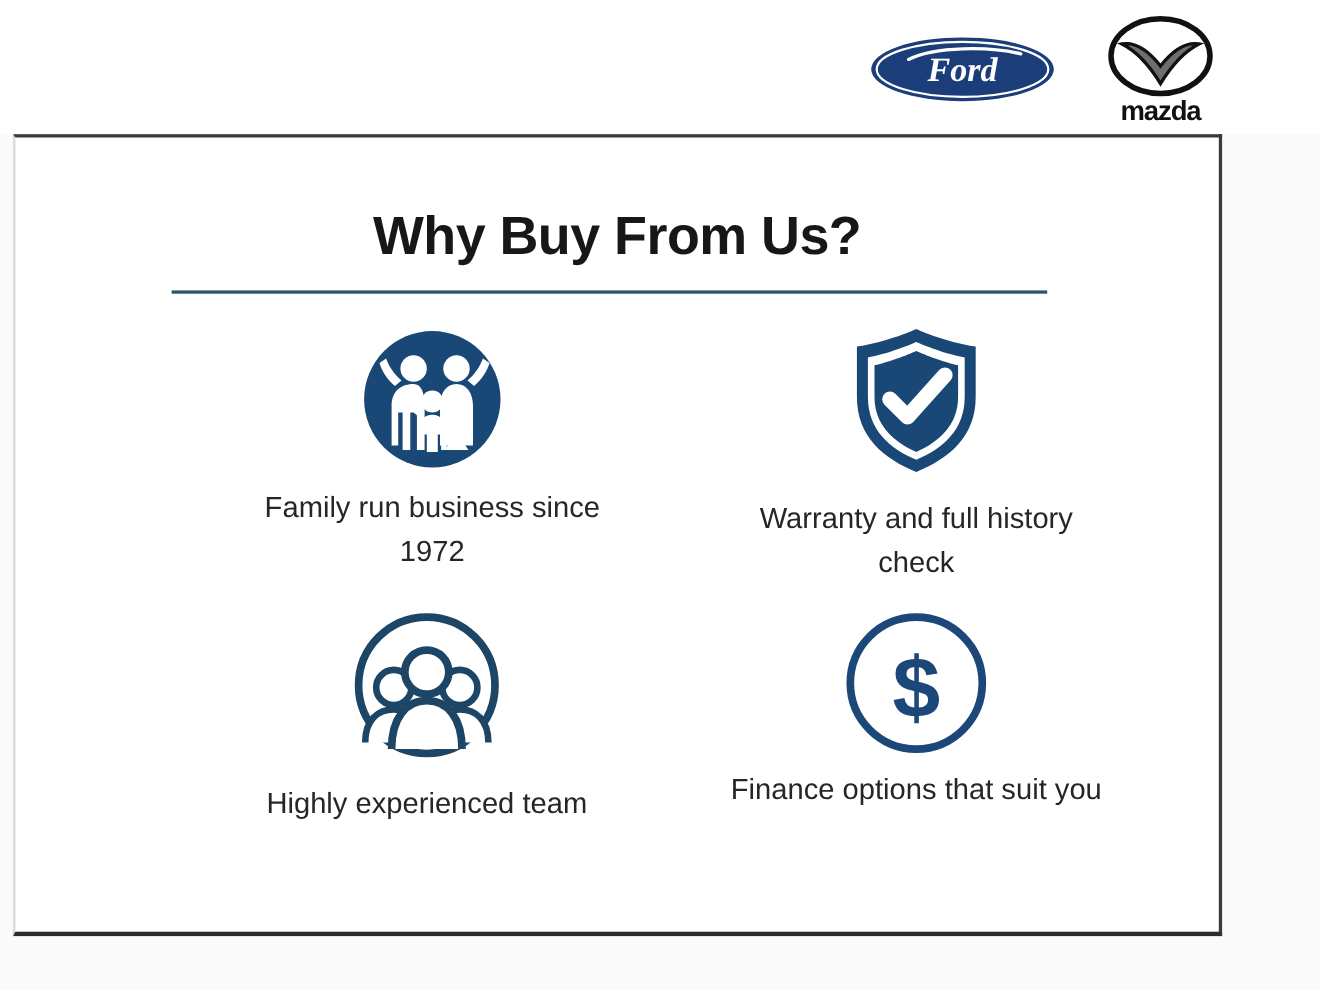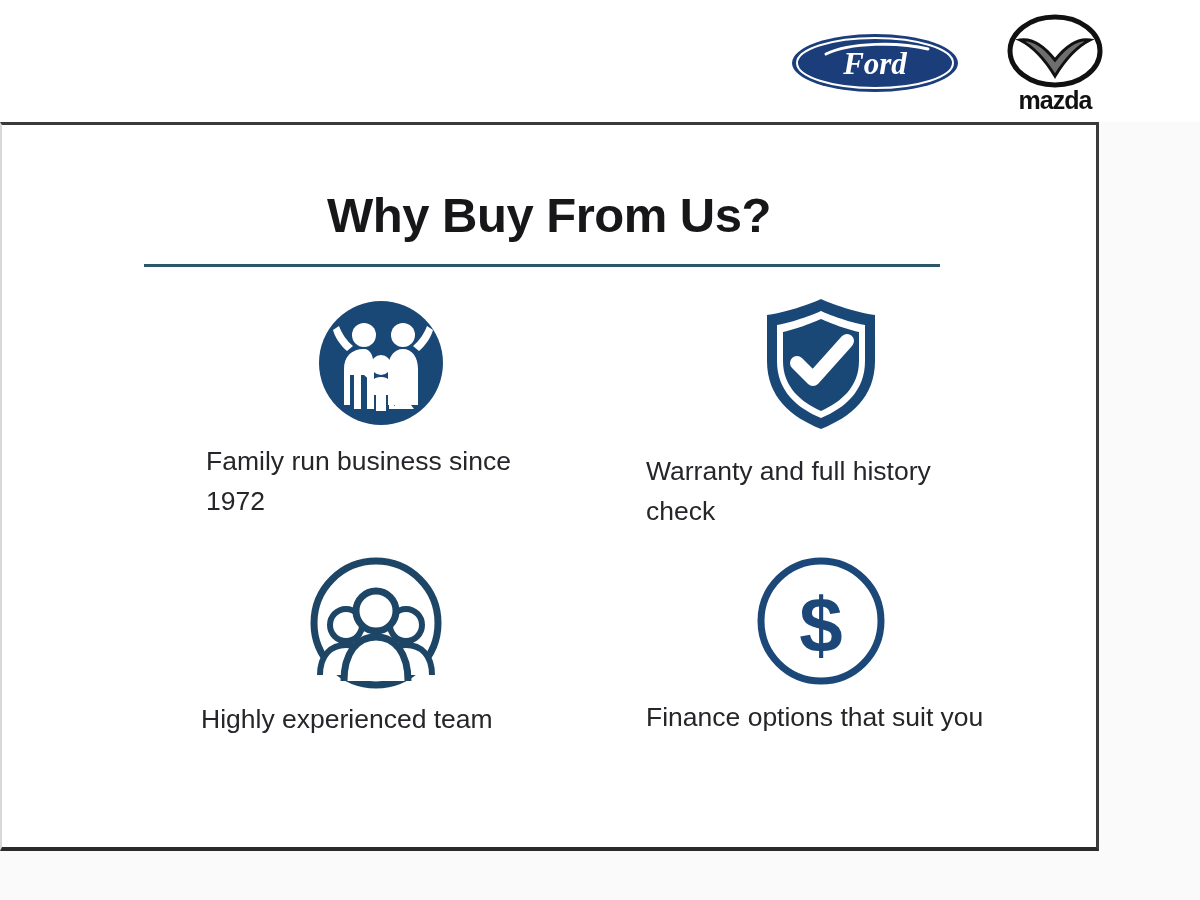--- a/index.html
+++ b/index.html
@@ -68,21 +68,21 @@
     position: absolute;
     left: 1002px;
     top: 14px;
     width: 106px;
     height: 100px;
   }
 
   
   #card {
     position: absolute;
-    left: 0;
+    left: 12px;
     top: 122px;
     width: 1099px;
     height: 729px;
     background: #ffffff;
     border-top: 3px solid #3a3a3a;
     border-right: 3px solid #3a3a3a;
     border-bottom: 4px solid #2b2b2b;
     border-left: 2px solid #d8d8d8;
   }
 
@@ -129,31 +129,31 @@
 
   .feature-icon {
     width: 140px;
     height: 140px;
     display: block;
   }
 
   .feature-label {
     margin-top: 6px;
     width: 350px;
-    text-align: left;
+    text-align: center;
     font-size: 26.5px;
     line-height: 40px;
     color: #26262a;
     font-family: "Liberation Sans", sans-serif;
   }
 
   
   #feature-family   { padding-left: 98px; }
   #feature-warranty { padding-left: 98px; gap: 12px; }
-  #feature-team     { padding-left: 88px; }
+  #feature-team     { padding-left: 88px; gap: 11px; }
   #feature-finance  { padding-left: 98px; }
 
   #feature-family  .feature-icon  { margin-bottom: 2px; }
   #feature-team    .feature-icon  { margin-top: 2px; }
 </style>
 </head>
 <body>
 
 <div id="header">
 

